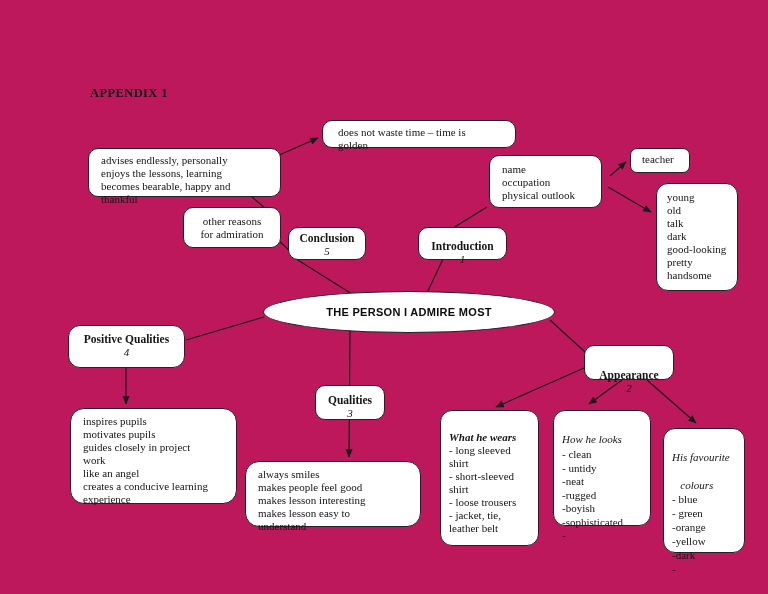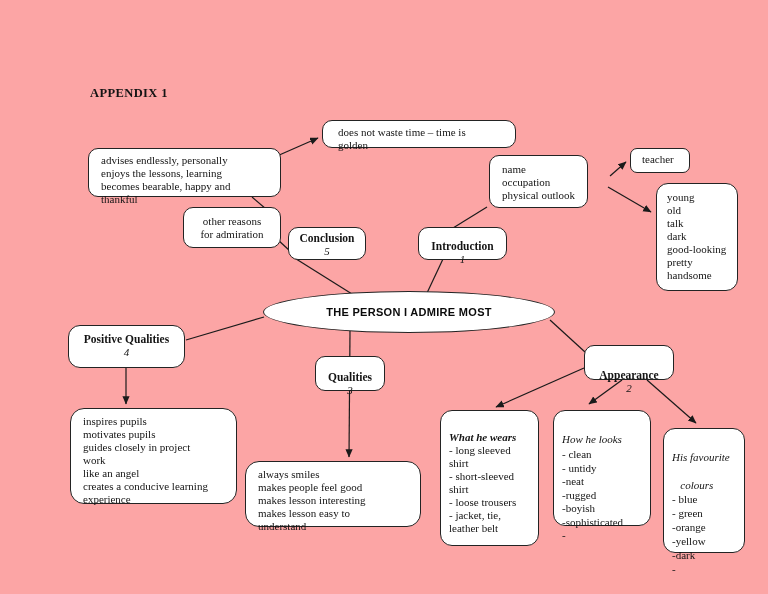--- a/index.html
+++ b/index.html
@@ -1,17 +1,17 @@
 <!DOCTYPE html>
 <html><head>
 <meta charset="utf-8">
 <style>
   html,body { margin:0; padding:0; background:#ffffff; }
   #canvas {
-    position:relative; width:768px; height:594px; background:#fca5a5;
+    position:relative; width:768px; height:594px; background:#be185d;
     font-family:"Liberation Serif", serif; color:#141414; overflow:hidden;
   }
   #connector-layer { position:absolute; left:0; top:0; z-index:1; }
   .box {
     position:absolute; box-sizing:border-box; background:#ffffff;
     border:1.3px solid #232323; border-radius:10px;
     font-size:11px; line-height:13px; z-index:2;
   }
   .txt { white-space:pre-line; padding:5px 6px 0 12px; }
   .ctr { text-align:center; padding-left:4px; padding-right:4px; }
@@ -83,21 +83,21 @@
   <div class="box titlebox" style="left:288px; top:227px; width:78px; height:33px; padding-top:4px;">
     <div class="bt">Conclusion</div>
     <div class="bn">5</div>
   </div>
 
   <div class="box titlebox" style="left:418px; top:227px; width:89px; height:33px; padding-top:12px;">
     <div class="bt">Introduction</div>
     <div class="bn">1</div>
   </div>
 
-  <div class="box" style="left:489px; top:155px; width:99px; height:53px;">
+  <div class="box" style="left:489px; top:155px; width:113px; height:53px;">
     <div class="txt" style="padding-top:7px;">name
 occupation
 physical outlook</div>
   </div>
 
   <div class="box" style="left:630px; top:148px; width:60px; height:25px; border-radius:7px;">
     <div class="txt" style="padding-top:4px; padding-left:11px;">teacher</div>
   </div>
 
   <div class="box" style="left:656px; top:183px; width:82px; height:108px; border-radius:12px;">
@@ -112,21 +112,21 @@
 
   <div class="ellipse" style="left:263px; top:291px; width:290px; height:40px;">
     <span>THE PERSON I ADMIRE MOST</span>
   </div>
 
   <div class="box titlebox" style="left:68px; top:325px; width:117px; height:43px; padding-top:7px; border-radius:12px;">
     <div class="bt">Positive Qualities</div>
     <div class="bn">4</div>
   </div>
 
-  <div class="box titlebox" style="left:315px; top:356px; width:70px; height:35px; padding-top:14px;">
+  <div class="box titlebox" style="left:315px; top:385px; width:70px; height:35px; padding-top:8px;">
     <div class="bt">Qualities</div>
     <div class="bn">3</div>
   </div>
 
   <div class="box titlebox" style="left:584px; top:345px; width:90px; height:35px; padding-top:23px;">
     <div class="bt">Appearance</div>
     <div class="bn">2</div>
   </div>
 
   <div class="box" style="left:70px; top:408px; width:167px; height:96px; border-radius:14px;">

